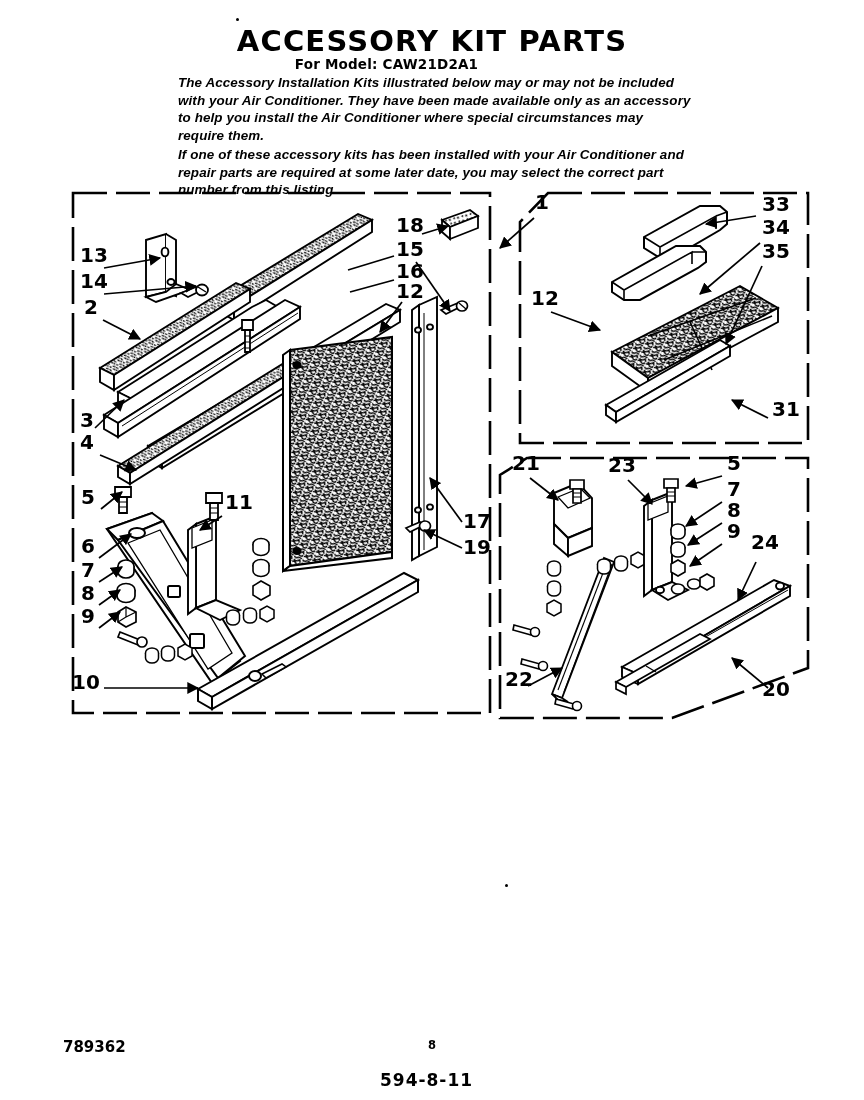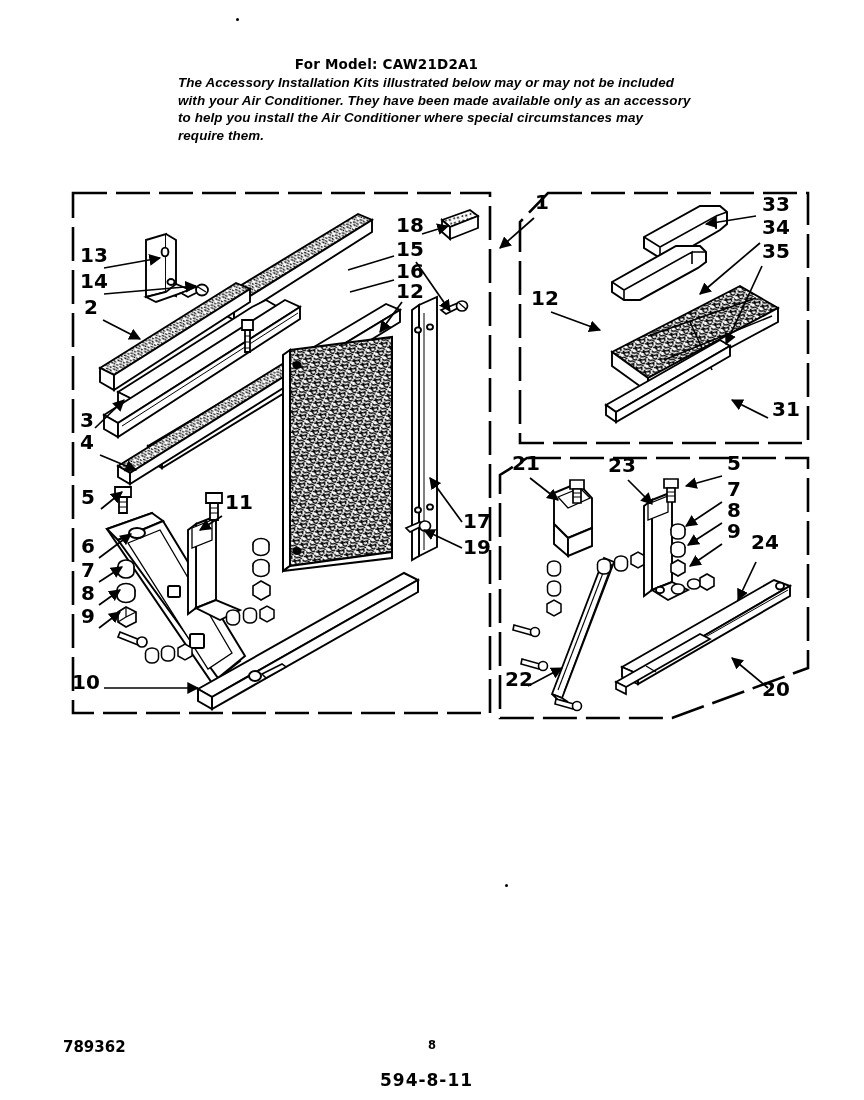--- a/index.html
+++ b/index.html
@@ -100,22 +100,24 @@
     height: 3px;
     background: #000;
     border-radius: 50%;
   }
 </style>
 </head>
 <body>
 
 <div class="page">
 
+  <div class="title">ACCESSORY KIT PARTS</div>
   <div class="subtitle">For Model: CAW21D2A1</div>
   <div class="intro" id="intro-para-1">The Accessory Installation Kits illustrated below may or may not be included with your Air Conditioner. They have been made available only as an accessory to help you install the Air Conditioner where special circumstances may require them.</div>
+  <div class="intro" id="intro-para-2">If one of these accessory kits has been installed with your Air Conditioner and repair parts are required at some later date, you may select the correct part number from this listing.</div>
 
   <div class="speck" style="left:236px; top:18px;"></div>
   <div class="speck" style="left:505px; top:884px;"></div>
 
   <svg class="diagram" viewBox="0 0 864 1100">
     <defs>
       <pattern id="foamTex" width="9" height="9" patternUnits="userSpaceOnUse" patternTransform="rotate(24)">
         <rect width="9" height="9" fill="#fff"></rect>
         <path d="M0 1 q2 2 4 0 t4 0 M1 4 q2 2 4 0 t3 1 M0 7 q2 -2 4 0 t4 -1" stroke="#000" stroke-width="1.5" fill="none"></path>
         <circle cx="6.5" cy="2.5" r="0.9" fill="#000"></circle>

